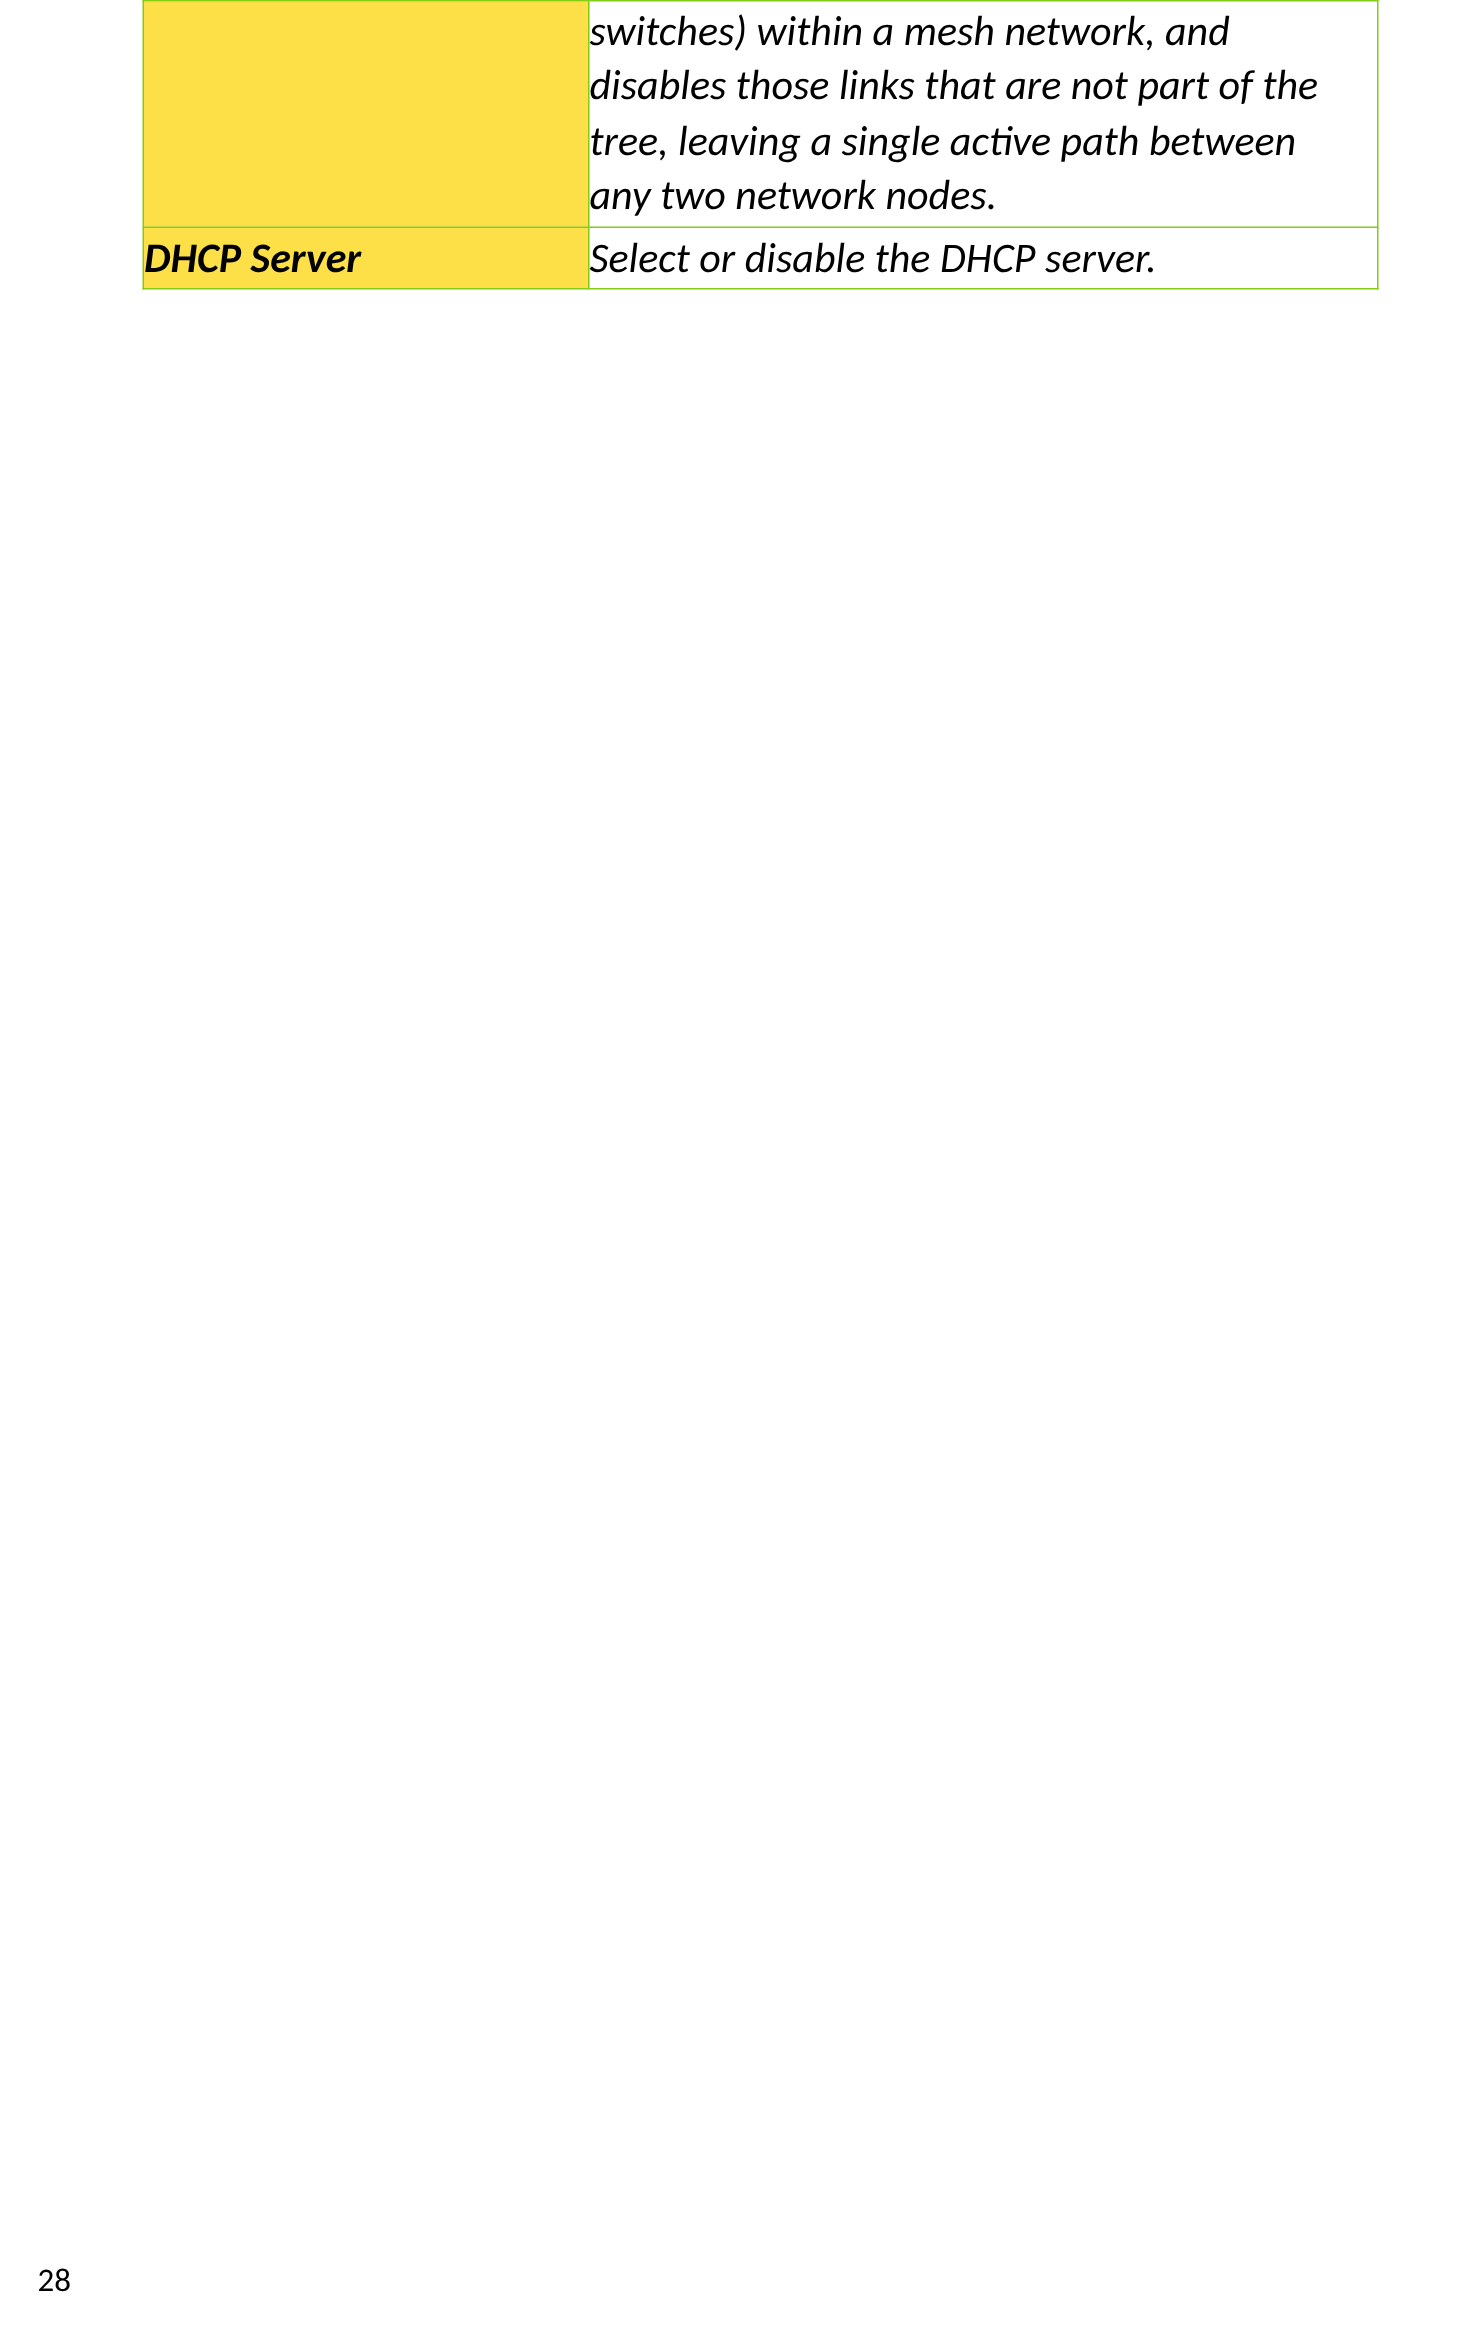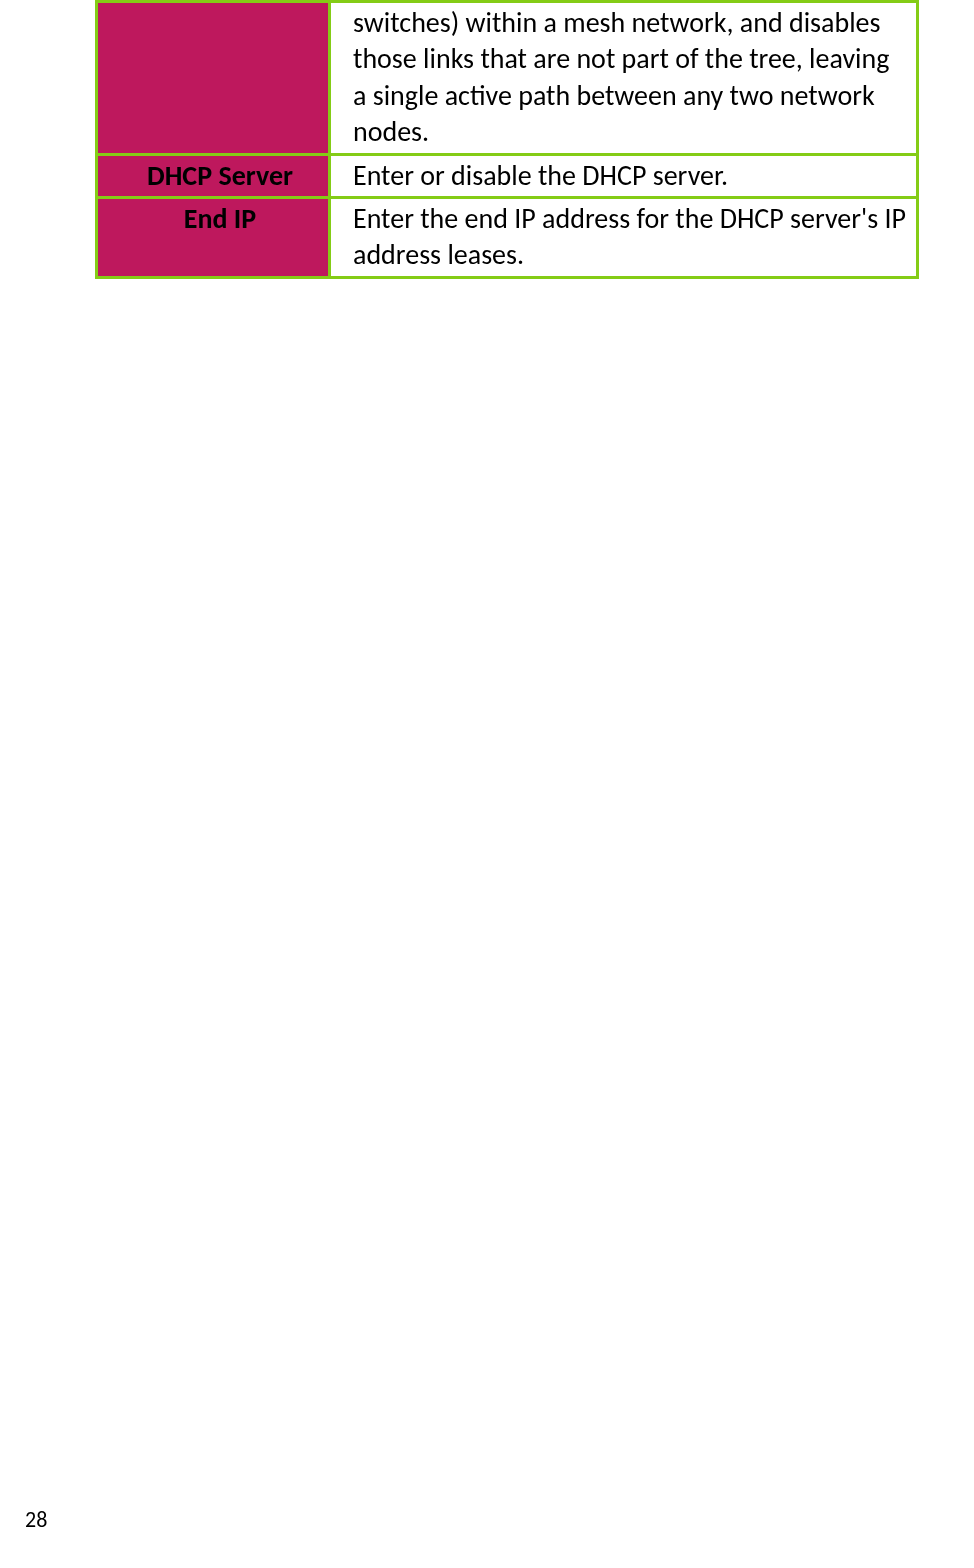--- a/index.html
+++ b/index.html
@@ -19,30 +19,30 @@
     }
     .table-container {
       margin: 0 55px 0 95px;
     }
     table {
       border-collapse: collapse;
       width: 100%;
       table-layout: fixed;
     }
     td {
-      border: 3px solid #84cc16;
-      padding: 2px 8px 2px 22px;
+      border: 1px solid #84cc16;
+      padding: 2px 8px 2px 0;
       vertical-align: top;
       line-height: 1.3;
+      font-style: italic;
     }
     td.label-cell {
-      background-color: #be185d;
+      background-color: #fde047;
       font-weight: bold;
-      width: 233px;
-      text-align: center;
+      width: 297px;
     }
     td.value-cell {
       background-color: #ffffff;
     }
     .page-number {
       position: absolute;
       bottom: 35px;
       left: 25px;
       font-size: 22px;
     }
@@ -52,23 +52,19 @@
 
 <div class="table-container">
   <table>
     <tbody>
       <tr>
         <td class="label-cell"></td>
         <td class="value-cell">switches) within a mesh network, and disables those links that are not part of the tree, leaving a single active path between any two network nodes.</td>
       </tr>
       <tr>
         <td class="label-cell">DHCP Server</td>
-        <td class="value-cell">Enter or disable the DHCP server.</td>
-      </tr>
-      <tr>
-        <td class="label-cell">End IP</td>
-        <td class="value-cell">Enter the end IP address for the DHCP server's IP address leases.</td>
+        <td class="value-cell">Select or disable the DHCP server.</td>
       </tr>
     </tbody>
   </table>
 </div>
 
 <div class="page-number">28</div>
 
 </body></html>

